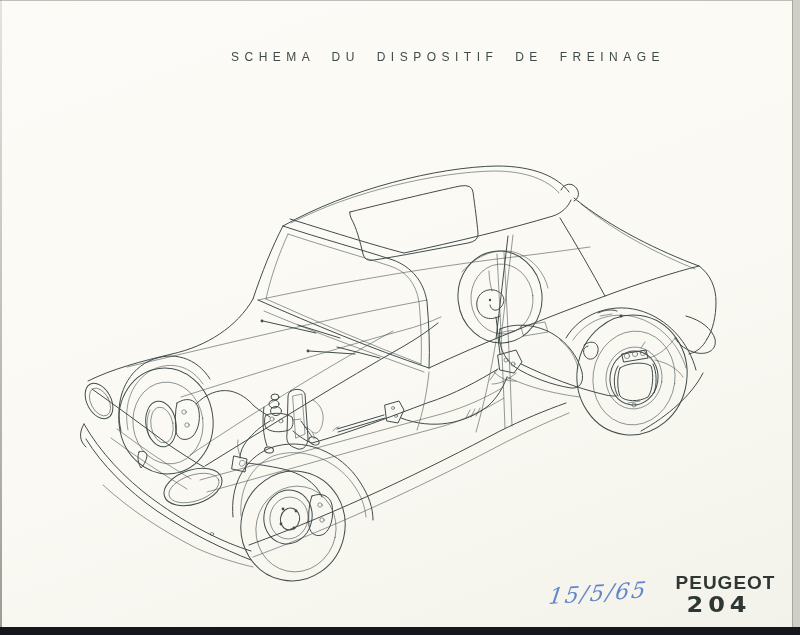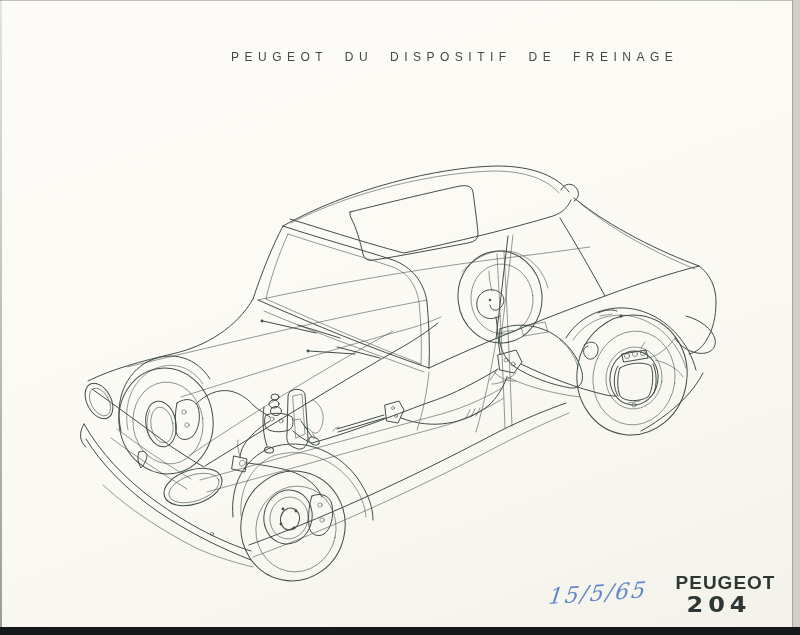--- a/index.html
+++ b/index.html
@@ -27,21 +27,21 @@
     color:var(--c-brand,#2e3733);}
   .brand-word{font-size:19px;font-weight:600;letter-spacing:1px;transform:scaleY(.95);line-height:19px;margin-left:13px;}
   .model-word{font-family:"DejaVu Sans",sans-serif;font-size:24px;font-weight:800;
     letter-spacing:5px;transform:scaleY(.88);line-height:24px;margin-top:1px;}
 </style>
 </head>
 <body>
 
 <div class="sheet">
 
-  <div class="title">PEUGEOT DU DISPOSITIF DE FREINAGE</div>
+  <div class="title">SCHEMA DU DISPOSITIF DE FREINAGE</div>
 
   <svg class="diagram" width="800" height="635" viewBox="0 0 800 635">
 
     <g>
       <path class="md" d="M 88,381 C 112,369 142,361 172,354 C 207,346 237,327 253,299"></path>
       <path class="md" d="M 253,299 C 262,272 272,247 283,226"></path>
       <path class="md" d="M 283,226 C 348,189 438,167 497,166 C 534,166 558,177 569,192"></path>
       <path class="lt" d="M 291,223 C 352,191 438,172 494,171 C 526,171 548,180 559,193"></path>
       <path class="md" d="M 561,190 C 564,183 573,182 577,189 C 580,194 578,199 574,201"></path>
       <path class="md" d="M 574,198 C 611,228 661,252 699,266"></path>

